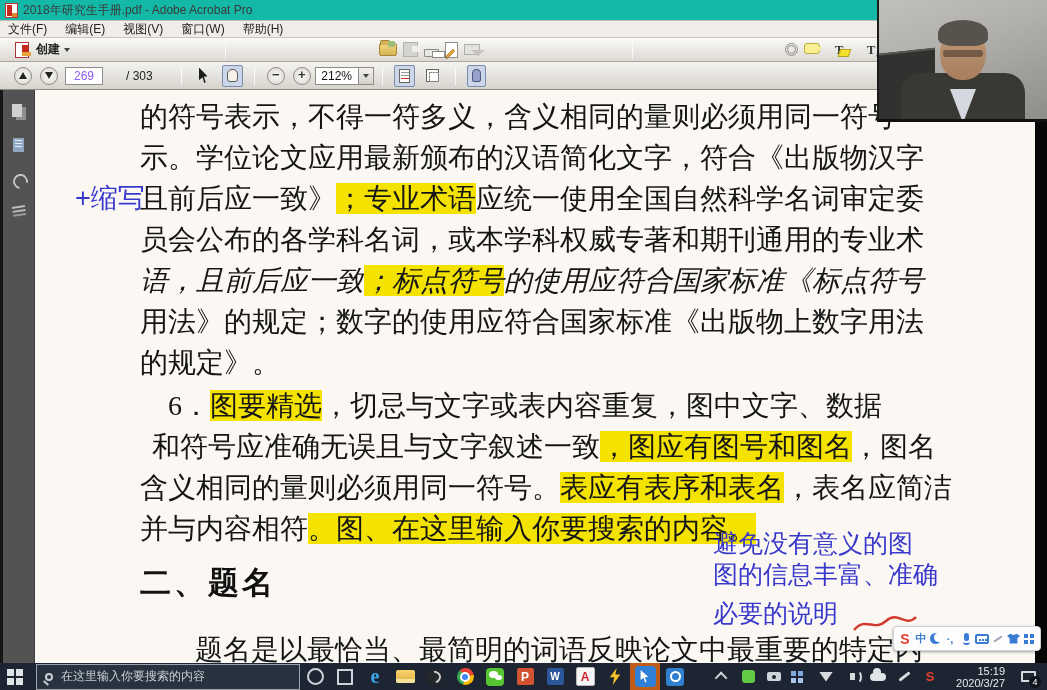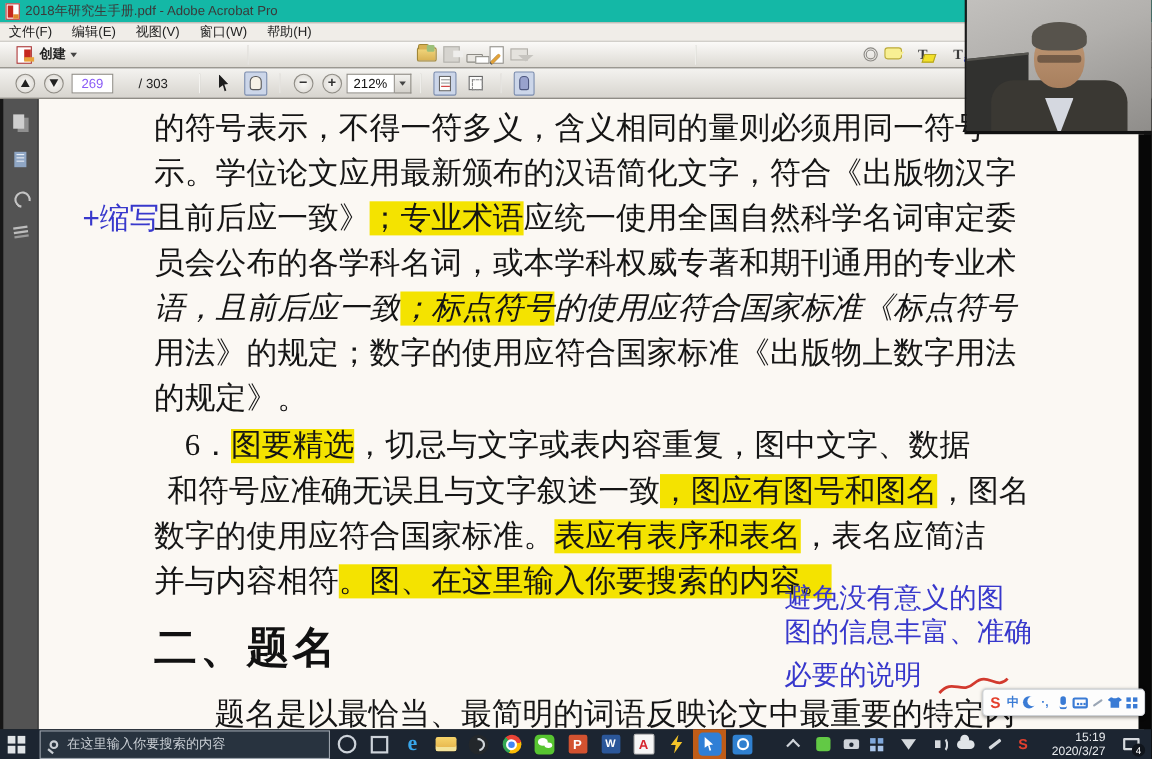--- a/index.html
+++ b/index.html
@@ -86,21 +86,21 @@
   .si{position:absolute;left:8px;width:17px;height:17px;}
   .s-page-thumbnails::before{content:"";position:absolute;left:1px;top:1px;width:10px;height:13px;background:#cfcfcf;box-shadow:4px 3px 0 #8f8f8f;}
   .s-bookmarks::before{content:"";position:absolute;left:2px;top:1px;width:11px;height:14px;background:#8fa6c4;}
   .s-bookmarks::after{content:"";position:absolute;left:4px;top:3px;width:7px;height:1px;background:#e8eef5;box-shadow:0 3px 0 #e8eef5,0 6px 0 #e8eef5;}
   .s-attachments::before{content:"";position:absolute;left:2px;top:2px;width:11px;height:11px;border:2px solid #c4c4c4;border-bottom-color:transparent;border-radius:50%;transform:rotate(-35deg);}
   .s-signatures::before{content:"";position:absolute;left:1px;top:3px;width:13px;height:2px;background:#bdbdbd;box-shadow:0 4px 0 #bdbdbd,0 8px 0 #9a9a9a;transform:rotate(-8deg);}
 
   .page{position:absolute;left:35px;top:0;width:1005px;height:100%;background:#fbf8f3;}
   .doc-line{position:absolute;font-family:"Liberation Serif",serif;font-size:28px;line-height:34px;color:#151515;white-space:nowrap;letter-spacing:0px;}
   .doc-line .hl{background:#f4e300;}
-  .doc-heading{position:absolute;left:105px;top:472px;font-family:"Liberation Sans",sans-serif;font-weight:700;font-size:39px;color:#111;letter-spacing:3px;}
+  .doc-heading{position:absolute;left:105px;top:472px;font-family:"Liberation Sans",sans-serif;font-weight:700;font-size:31px;color:#111;letter-spacing:3px;}
   .ink{position:absolute;color:#3838cc;font-family:Liberation Sans, sans-serif;white-space:nowrap;}
   .ink-left{left:40px;top:90px;font-size:27px;}
   .ink-right-line{left:678px;font-size:25px;}
   .red-squiggle{position:absolute;left:815px;top:522px;}
 
   .right-strip{position:absolute;right:0;top:122px;width:12px;height:541px;background:#070707;z-index:4;}
 
   
   .webcam{position:absolute;left:877px;top:0;width:170px;height:122px;z-index:6;overflow:hidden;
           background:linear-gradient(160deg,#c2c0bd 0%,#b2b0ad 40%,#8f8d8a 100%);
@@ -267,21 +267,21 @@
       <div id="doc-lines">
           <div class="doc-line" style="left: 105px; top: 10px;"><span>的符号表示，不得一符多义，含义相同的量则必须用同一符号</span></div>
           <div class="doc-line" style="left: 105px; top: 51px;"><span>示。学位论文应用最新颁布的汉语简化文字，符合《出版物汉字</span></div>
           <div class="doc-line" style="left: 105px; top: 92px;"><span>且前后应一致》</span><span class="hl">；专业术语</span><span>应统一使用全国自然科学名词审定委</span></div>
           <div class="doc-line" style="left: 105px; top: 133px;"><span>员会公布的各学科名词，或本学科权威专著和期刊通用的专业术</span></div>
           <div class="doc-line" style="left: 105px; top: 174px; font-style: italic;"><span>语，且前后应一致</span><span class="hl">；标点符号</span><span>的使用应符合国家标准《标点符号</span></div>
           <div class="doc-line" style="left: 105px; top: 215px;"><span>用法》的规定；数字的使用应符合国家标准《出版物上数字用法</span></div>
           <div class="doc-line" style="left: 105px; top: 256px;"><span>的规定》。</span></div>
           <div class="doc-line" style="left: 133px; top: 299px;"><span>6．</span><span class="hl">图要精选</span><span>，切忌与文字或表内容重复，图中文字、数据</span></div>
           <div class="doc-line" style="left: 117px; top: 340px;"><span>和符号应准确无误且与文字叙述一致</span><span class="hl">，图应有图号和图名</span><span>，图名</span></div>
-          <div class="doc-line" style="left: 105px; top: 381px;"><span>数字的使用应符合国家标准。</span><span class="hl">表应有表序和表名</span><span>，表名应简洁</span></div>
+          <div class="doc-line" style="left: 105px; top: 381px;"><span>含义相同的量则必须用同一符号。</span><span class="hl">表应有表序和表名</span><span>，表名应简洁</span></div>
           <div class="doc-line" style="left: 105px; top: 422px;"><span>并与内容相符</span><span class="hl">。图、在这里输入你要搜索的内容。</span></div>
         </div>
       <div class="doc-heading">二、题名</div>
       <div id="last-line" class="doc-line" style="left: 160px; top: 543px;">题名是以最恰当、最简明的词语反映论文中最重要的特定内</div>
       <div class="ink ink-left">+缩写</div>
       <div id="ink-right">
           <div class="ink ink-right-line" style="position: absolute; top: 437px;">避免没有意义的图</div>
           <div class="ink ink-right-line" style="position: absolute; top: 468px;">图的信息丰富、准确</div>
           <div class="ink ink-right-line" style="position: absolute; top: 507px;">必要的说明</div>
         </div>

